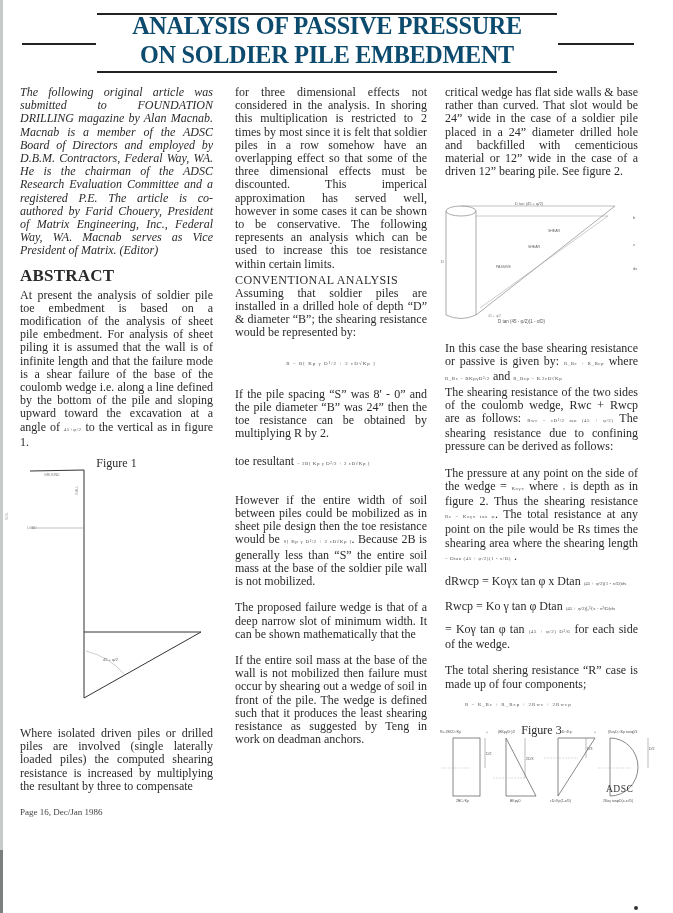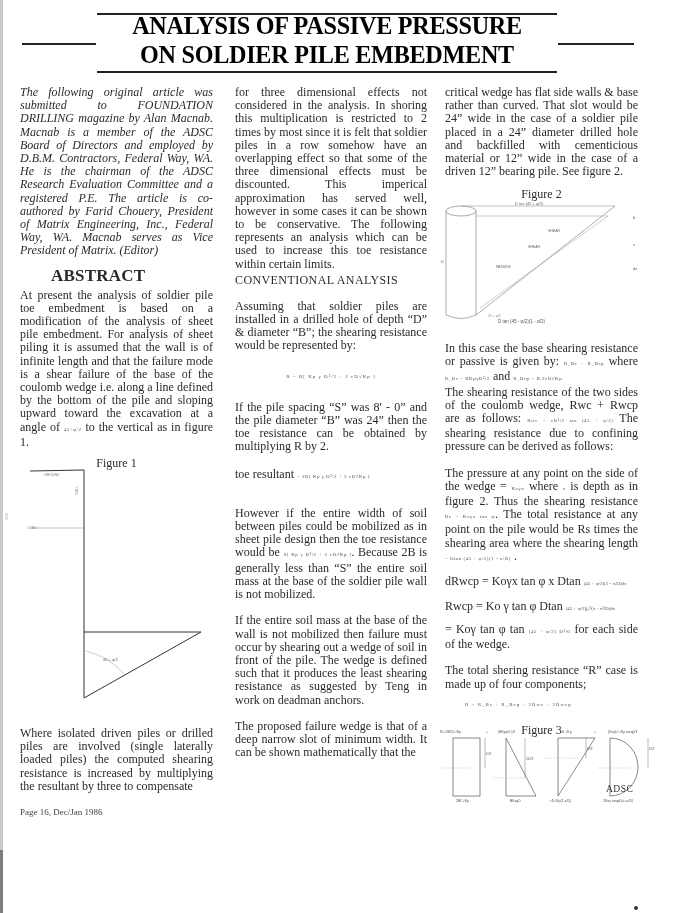--- a/index.html
+++ b/index.html
@@ -8,27 +8,27 @@
   .left-edge { position: absolute; left: 0; top: 0; width: 3px; height: 913px; background: #c8ccc8; }
   .left-edge2 { position: absolute; left: 0; top: 850px; width: 3px; height: 63px; background: #7a8080; }
 
   
   .title-rule-top { position: absolute; left: 97px; top: 13px; width: 460px; height: 2px; background: #222; }
   .title-rule-bot { position: absolute; left: 97px; top: 71px; width: 460px; height: 2px; background: #222; }
   .title-side-left { position: absolute; left: 22px; top: 43px; width: 74px; height: 2px; background: #222; }
   .title-side-right { position: absolute; left: 558px; top: 43px; width: 76px; height: 2px; background: #222; }
   .title { position: absolute; left: 97px; top: 11px; width: 460px; text-align: center;
            font-family: "Liberation Serif", serif; font-weight: bold; font-size: 26px; line-height: 29px;
-           color: #000000; letter-spacing: -0.3px; }
+           color: #0c4a6e; letter-spacing: -0.3px; }
   .title div { transform: scaleX(0.93); transform-origin: center; white-space: nowrap; }
 
   .col { position: absolute; font-size: 12px; line-height: 13.2px; text-align: justify; }
   .col p { margin: 0; }
   .intro { font-style: italic; }
-  .abstract-h { font-weight: bold; font-size: 17px; line-height: 20px; letter-spacing: 0.2px; margin-left: 31px; }
+  .abstract-h { font-weight: bold; font-size: 17px; line-height: 20px; letter-spacing: 0.2px; }
   .sec-h { font-size: 12px; letter-spacing: 0.4px; line-height: 14px; }
   .caption { text-align: center; font-size: 12px; }
   .eq { font-size: 5px; color: #555; text-align: center; letter-spacing: 1px; white-space: nowrap; }
   .eq-inline { font-size: 5px; color: #555; letter-spacing: 0.5px; white-space: nowrap; }
   .formula-line { font-size: 12px; line-height: 16px; white-space: nowrap; }
   .formula-line .tiny { font-size: 5px; color: #555; }
   .footer { position: absolute; font-size: 9px; color: #444; }
   .adsc { position: absolute; font-size: 9.5px; color: #333; letter-spacing: 0.5px; }
   svg text { font-family: "Liberation Sans", sans-serif; }
   .dot { position: absolute; background: #333; border-radius: 50%; }
@@ -75,38 +75,37 @@
 
 <div class="col" style="left:20px; top:727px; width:193px;">
   <p>Where isolated driven piles or drilled piles are involved (single laterally loaded piles) the computed shearing resistance is increased by multiplying the resultant by three to compensate</p>
 </div>
 
 <div class="footer" style="left:20px; top:807px;">Page 16, Dec/Jan 1986</div>
 
 <div class="col" style="left:235px; top:86px; width:192px;">
   <p>for three dimensional effects not considered in the analysis. In shoring this multiplication is restricted to 2 times by most since it is felt that soldier piles in a row somehow have an overlapping effect so that some of the three dimensional effects must be discounted. This imperical approximation has served well, however in some cases it can be shown to be conservative. The following represents an analysis which can be used to increase this toe resistance within certain limits.</p>
   <div class="sec-h" style="margin-top:2px;">CONVENTIONAL ANALYSIS</div>
-  <p style="margin-top:13px;">Assuming that soldier piles are installed in a drilled hole of depth “D” &amp; diameter “B”; the shearing resistance would be represented by:</p>
+  <p style="">Assuming that soldier piles are installed in a drilled hole of depth “D” &amp; diameter “B”; the shearing resistance would be represented by:</p>
   <div class="eq" style="margin:17px 0 18px 0;">R = B[ Kp γ D²/2 + 2 cD√Kp ]</div>
   <p>If the pile spacing “S” was 8' - 0” and the pile diameter “B” was 24” then the toe resistance can be obtained by multiplying R by 2.</p>
   <div style="margin-top:14px; white-space:nowrap;">
     <span>toe resultant</span>
     <span class="eq-inline">= 2B[ Kp γ D²/2 + 2 cD√Kp ]</span>
   </div>
   <p style="margin-top:24px;">
     <span>However if the entire width of soil between piles could be mobilized as in sheet pile design then the toe resistance would be</span>
     <span class="eq-inline">S[ Kp γ D²/2 + 2 cD√Kp ]</span><span>. Because 2B is generally less than “S” the entire soil mass at the base of the soldier pile wall is not mobilized.</span>
   </p>
+  <p style="margin-top:13px;">The proposed failure wedge is that of a deep narrow slot of minimum width. It can be shown mathematically that the</p>
   <p style="margin-top:13px;">If the entire soil mass at the base of the wall is not mobilized then failure must occur by shearing out a wedge of soil in front of the pile. The wedge is defined such that it produces the least shearing resistance as suggested by Teng in work on deadman anchors.</p>
-  <p style="margin-top:13px;">The proposed failure wedge is that of a deep narrow slot of minimum width. It can be shown mathematically that the</p>
 </div>
 
 <div class="col" style="left:445px; top:86px; width:193px;">
   <p>critical wedge has flat side walls &amp; base rather than curved. That slot would be 24” wide in the case of a soldier pile placed in a 24” diameter drilled hole and backfilled with cementicious material or 12” wide in the case of a driven 12” bearing pile. See figure 2.</p>
-  <div class="caption" style="margin-top:10px;">Figure 2</div>
 </div>
 
 <svg style="position:absolute; left:440px; top:200px;" width="210" height="125">
   <ellipse cx="21" cy="11" rx="15" ry="5" fill="none" stroke="#888" stroke-width="0.7"></ellipse>
   <line x1="6" y1="11" x2="6" y2="115" stroke="#888" stroke-width="0.7"></line>
   <line x1="36" y1="11" x2="36" y2="115" stroke="#888" stroke-width="0.7"></line>
   <path d="M 6 115 Q 21 122 36 115" fill="none" stroke="#888" stroke-width="0.7"></path>
   <line x1="21" y1="6" x2="175" y2="6" stroke="#999" stroke-width="0.6"></line>
   <line x1="36" y1="16" x2="168" y2="16" stroke="#aaa" stroke-width="0.6"></line>
   <line x1="36" y1="115" x2="175" y2="6" stroke="#888" stroke-width="0.7"></line>

